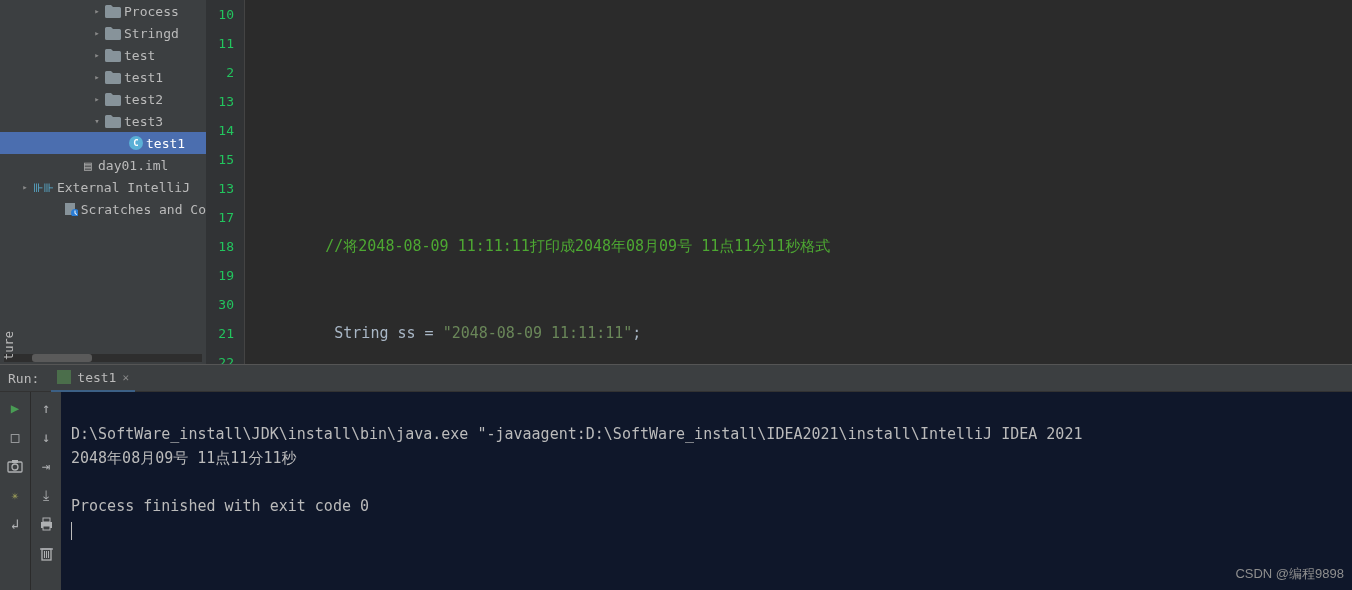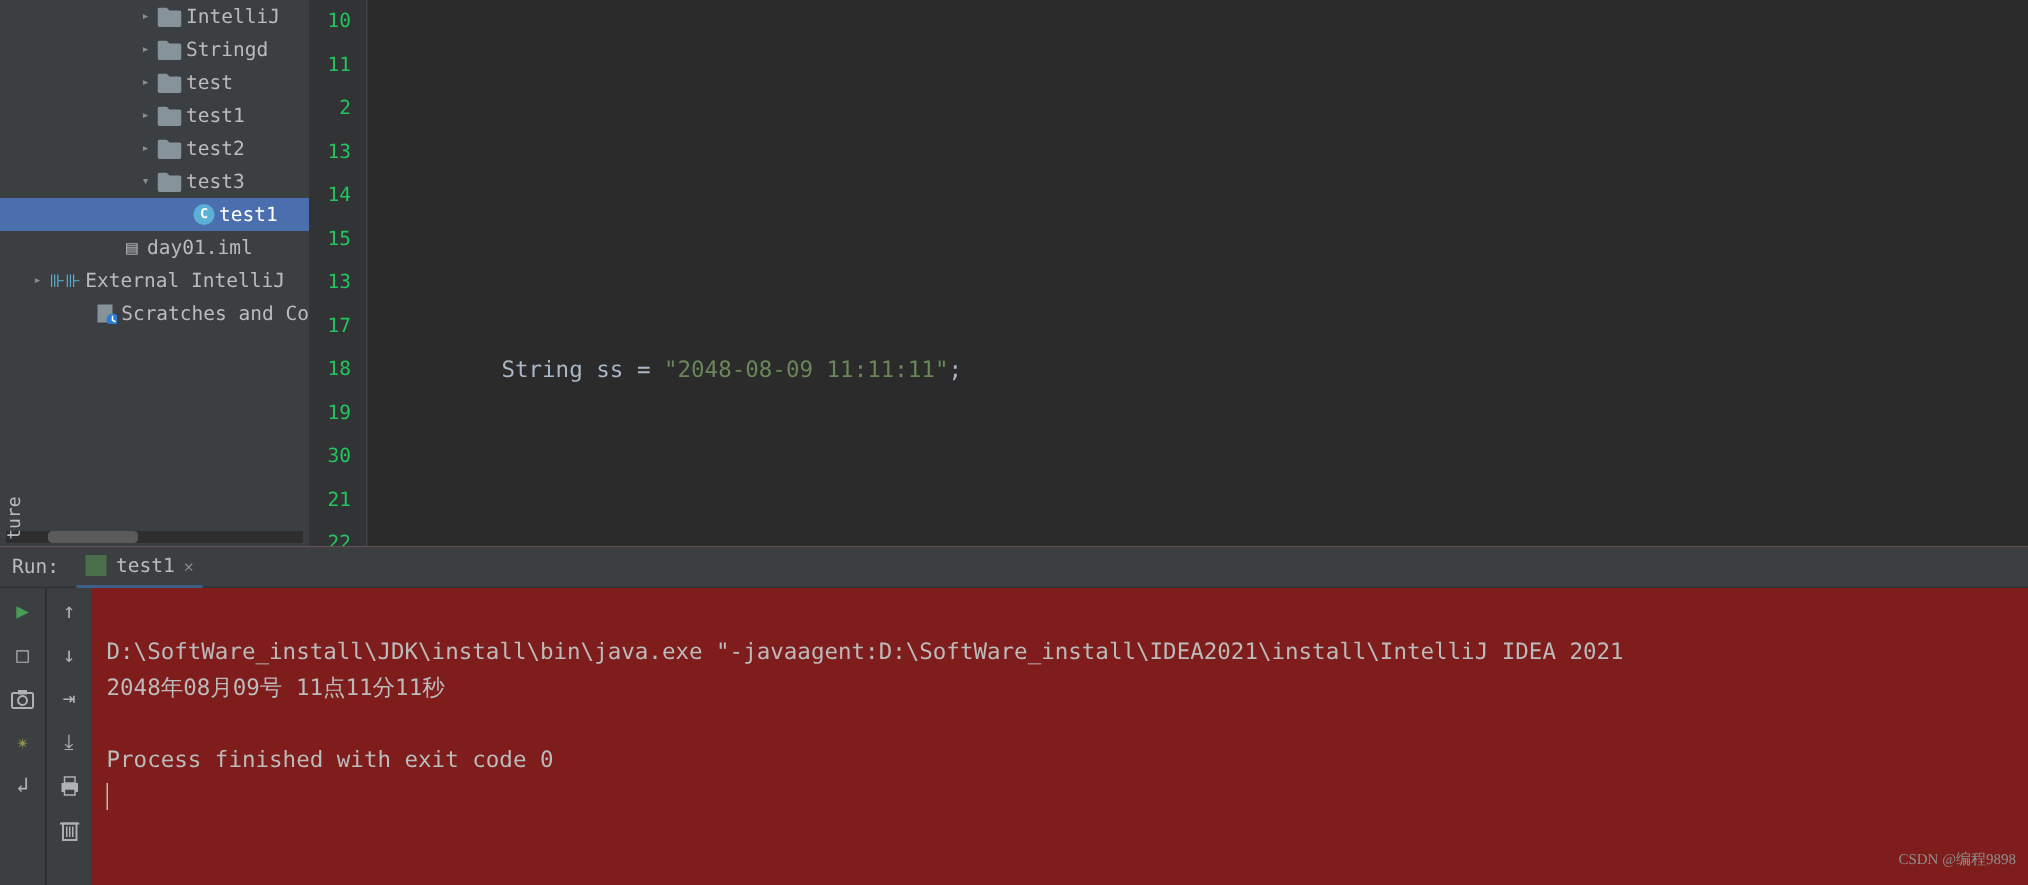--- a/index.html
+++ b/index.html
@@ -17,50 +17,50 @@
 .lib-icon{color:#5bb1d4;font-size:12px}
 .sc-icon{width:14px;height:14px;display:inline-flex;align-items:center;justify-content:center}
 .scroll-track{height:8px;background:#2e2e2e;margin:2px 4px}
 .scroll-thumb{height:100%;width:60px;background:#5a5a5a;border-radius:3px;margin-left:28px}
 .gutter{width:38px;background:#313335;border-right:1px solid #444;color:#22c55e;font-size:13px;text-align:right;padding-top:0}
 .gutter div{height:29px;line-height:29px;padding-right:10px}
 .editor{flex:1;background:#2b2b2b;font-size:15px;line-height:29px;white-space:pre;overflow:hidden;position:relative}
 .line{height:29px;padding-left:8px}
 .cmt{color:#4da832}
 .str{color:#6a8759}
-.run-panel{height:225px;display:flex;flex-direction:column;border-top:1px solid #555;background:#7f1d1d}
+.run-panel{height:225px;display:flex;flex-direction:column;border-top:1px solid #555;background:#0f172a}
 .run-header{height:26px;background:#3c3f41;border-bottom:1px solid #323232;display:flex;align-items:center;padding-left:8px;font-size:13px;color:#bbb;gap:12px}
 .run-tab{display:flex;align-items:center;gap:6px;height:100%;padding:0 6px;border-bottom:2px solid #3c6085}
 .run-tab .close{color:#8a8a8a;font-size:11px}
 .run-body{flex:1;display:flex;min-height:0}
 .run-tb{width:30px;background:#3c3f41;display:flex;flex-direction:column;align-items:center;padding-top:6px;gap:9px}
 .run-tb2{width:30px;background:#3c3f41;display:flex;flex-direction:column;align-items:center;padding-top:6px;gap:9px;border-left:1px solid #2b2b2b}
 .tb-btn{width:20px;height:20px;display:flex;align-items:center;justify-content:center;cursor:pointer;color:#afb1b3}
 .tb-btn.play{color:#499c54}
 .tb-btn.bug{color:#929456}
 .console{flex:1;padding:6px 10px;font-size:15px;line-height:24px;color:#bbb;white-space:pre;overflow:hidden;position:relative}
 .cursor{display:inline-block;width:1px;height:18px;background:#bbb;vertical-align:middle}
-.watermark{position:absolute;right:8px;bottom:4px;color:#8e8e8e;font-size:10px;font-family:Liberation Serif, serif}
+.watermark{position:absolute;right:8px;bottom:4px;color:#8e8e8e;font-size:13px;font-family:Liberation Sans, sans-serif}
 .side-tab{position:absolute;left:0;bottom:0;writing-mode:vertical-rl;transform:rotate(180deg);font-size:12px;color:#bbb;padding:4px 2px}
 </style>
 </head>
 <body>
 
 <div class="root">
  <div class="top">
   <div class="sidebar">
    <div class="tree" id="tree">
           <div class="tree-row" style="padding-left: 92px;">
             <span class="arrow">▸</span>
             <span class="folder-icon">
               <svg width="16" height="13" viewBox="0 0 16 13">
                 <path d="M0 1.5 Q0 0 1.5 0 H6 L8 2 H14.5 Q16 2 16 3.5 V11.5 Q16 13 14.5 13 H1.5 Q0 13 0 11.5 Z" fill="#87939a"></path>
               </svg>
             </span>
-            <span>IntelliJ</span>
+            <span>Process</span>
           </div>
           <div class="tree-row" style="padding-left: 92px;">
             <span class="arrow">▸</span>
             <span class="folder-icon">
               <svg width="16" height="13" viewBox="0 0 16 13">
                 <path d="M0 1.5 Q0 0 1.5 0 H6 L8 2 H14.5 Q16 2 16 3.5 V11.5 Q16 13 14.5 13 H1.5 Q0 13 0 11.5 Z" fill="#87939a"></path>
               </svg>
             </span>
             <span>Stringd</span>
           </div>
@@ -143,20 +143,21 @@
         <div>17</div>
         <div>18</div>
         <div>19</div>
         <div>30</div>
         <div>21</div>
         <div>22</div>
       </div>
   <div class="editor">
    <div class="line"></div>
    <div class="line"></div>
+   <div class="line">        <span class="cmt">//将2048-08-09 11:11:11打印成2048年08月09号 11点11分11秒格式</span></div>
    <div class="line">         <span>String ss = </span><span class="str">"2048-08-09 11:11:11"</span><span>;</span></div>
    
    
    
    
    
    
    
    
    

